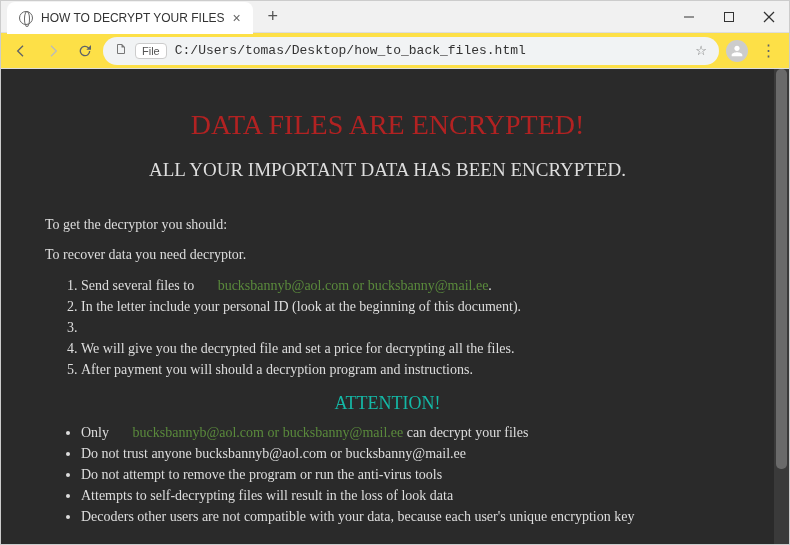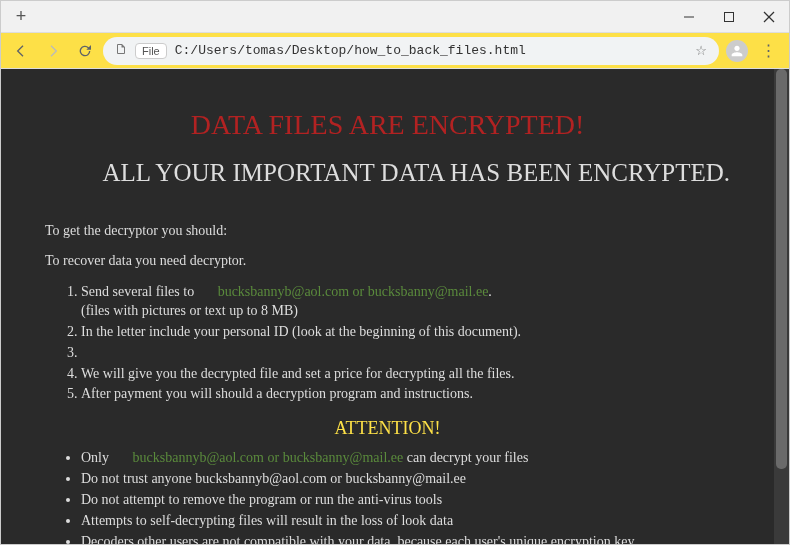--- a/index.html
+++ b/index.html
@@ -135,57 +135,62 @@
 }
 .h1 {
   color: #b22222;
   font-size: 28px;
   font-weight: normal;
   text-align: center;
   margin-bottom: 18px;
 }
 .h2 {
   color: #ddd;
-  font-size: 25px;
-  text-align: right;
+  font-size: 19px;
+  text-align: center;
   margin-bottom: 36px;
 }
 .p {
   font-size: 14px;
   color: #ddd;
   margin-bottom: 14px;
 }
 .ol {
   list-style: decimal;
   margin-left: 36px;
   font-size: 14px;
   color: #ddd;
 }
 .ol li { margin-bottom: 2px; line-height: 1.35; min-height: 1.2em; }
 .green { color: #5a8a3c; padding-left: 20px; }
 .attention {
-  color: #fde047;
+  color: #14b8a6;
   font-size: 18px;
   text-align: center;
   margin: 14px 0 10px 0;
 }
 .ul {
   list-style: disc;
   margin-left: 36px;
   font-size: 14px;
   color: #ddd;
 }
 .ul li { margin-bottom: 2px; line-height: 1.35; }
 .arrow-icon svg { width: 16px; height: 16px; }
 </style>
 </head>
 <body>
 
 <div class="window-chrome">
   <div class="titlebar">
+    <div class="tab">
+      <span class="globe"></span>
+      <span>HOW TO DECRYPT YOUR FILES</span>
+      <span class="tab-close">×</span>
+    </div>
     <div class="newtab">+</div>
     <div class="win-controls">
       <div class="win-btn">
         <svg viewBox="0 0 12 12">
             <line x1="1" y1="6" x2="11" y2="6" stroke="#333" stroke-width="1"></line>
           </svg>
       </div>
       <div class="win-btn">
         <svg viewBox="0 0 12 12">
             <rect x="1.5" y="1.5" width="9" height="9" fill="none" stroke="#333" stroke-width="1"></rect>
@@ -238,21 +243,20 @@
 
   <div class="viewport">
     <div class="content">
       <div class="h1">DATA FILES ARE ENCRYPTED!</div>
       <div class="h2">ALL YOUR IMPORTANT DATA HAS BEEN ENCRYPTED.</div>
       <div class="p">To get the decryptor you should:</div>
       <div class="p">To recover data you need decryptor.</div>
       <ol class="ol">
         <li>
           <span>Send several files to </span><span class="green">bucksbannyb@aol.com or bucksbanny@mail.ee</span><span>.</span><br>
-          <span>(files with pictures or text up to 8 MB)</span>
         </li>
         <li>In the letter include your personal ID (look at the beginning of this document).</li>
         <li></li>
         <li>We will give you the decrypted file and set a price for decrypting all the files.</li>
         <li>After payment you will should a decryption program and instructions.</li>
       </ol>
       <div class="attention">ATTENTION!</div>
       <ul class="ul">
         <li>
           <span>Only </span><span class="green">bucksbannyb@aol.com or bucksbanny@mail.ee</span><span> can decrypt your files</span>

